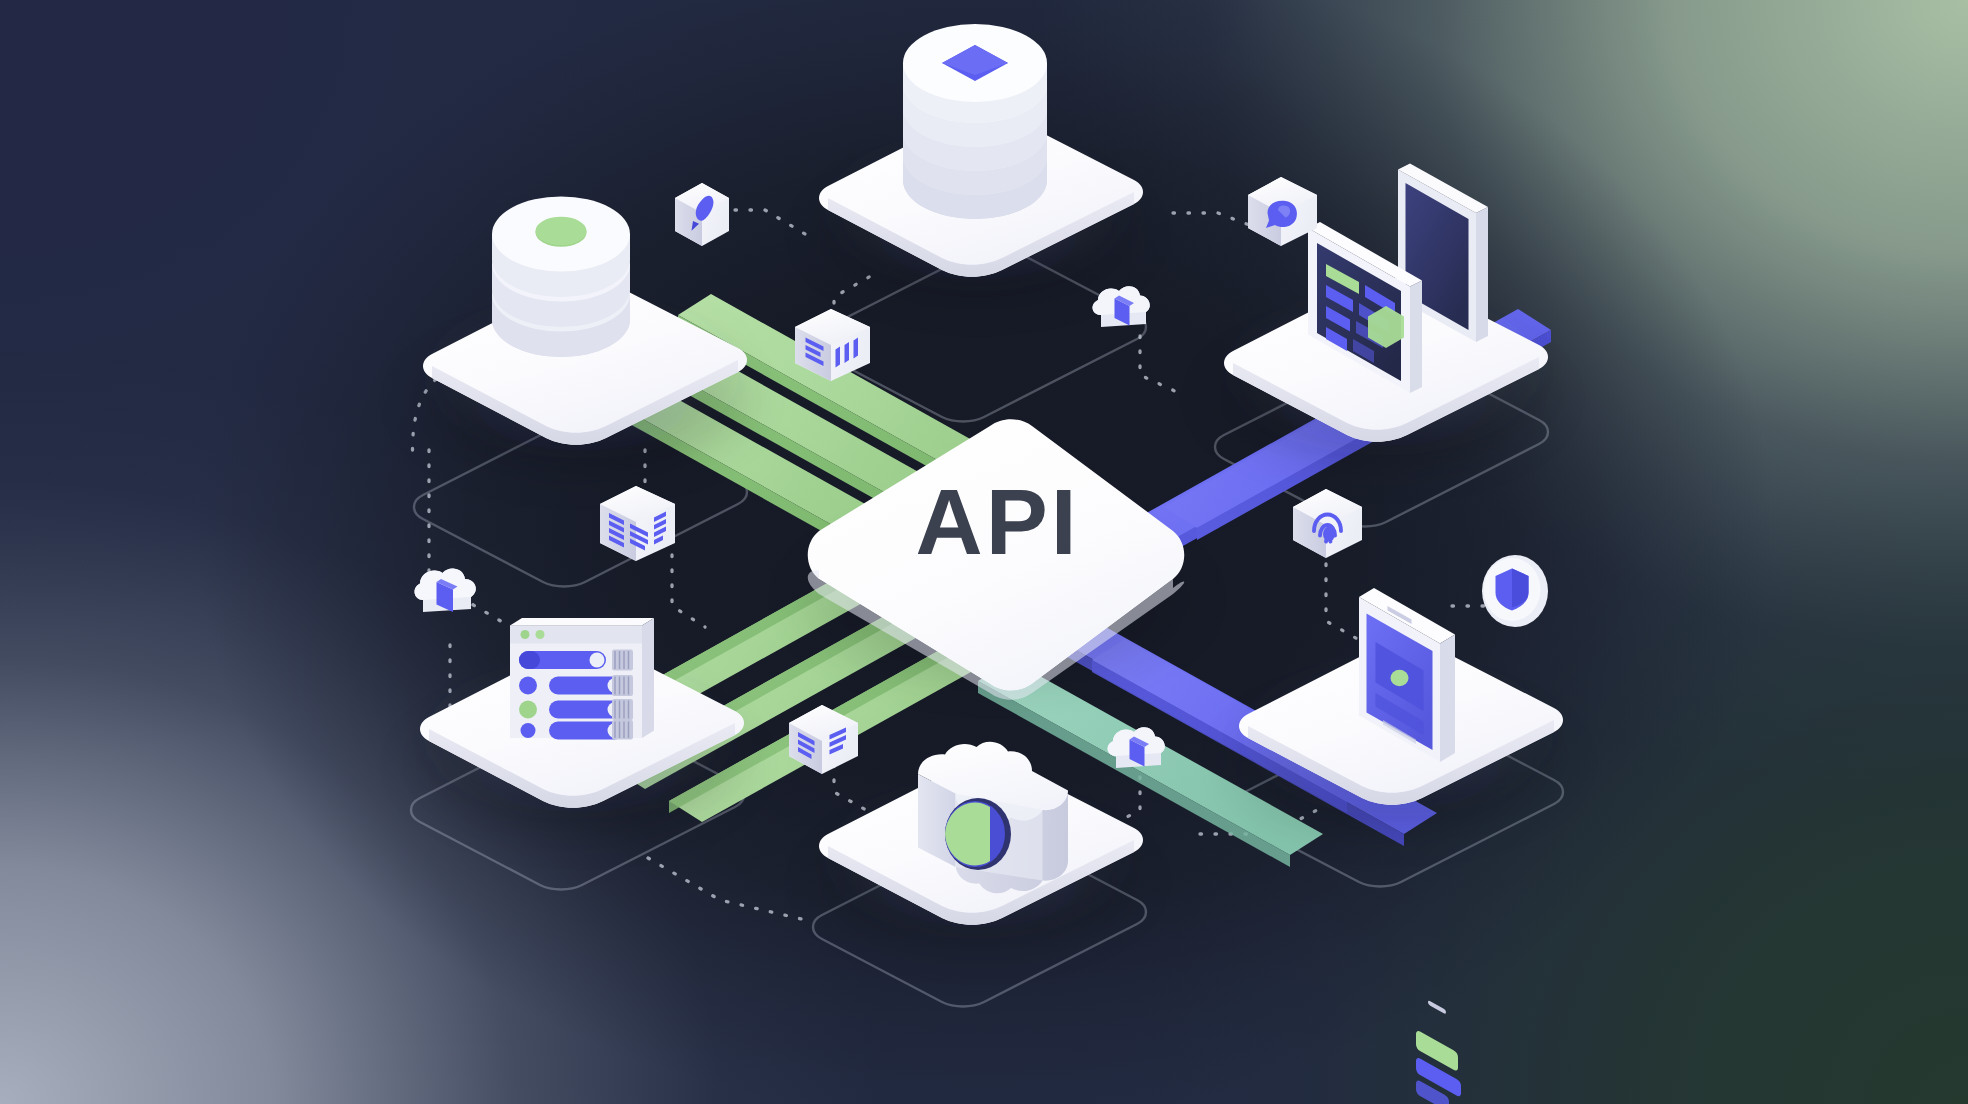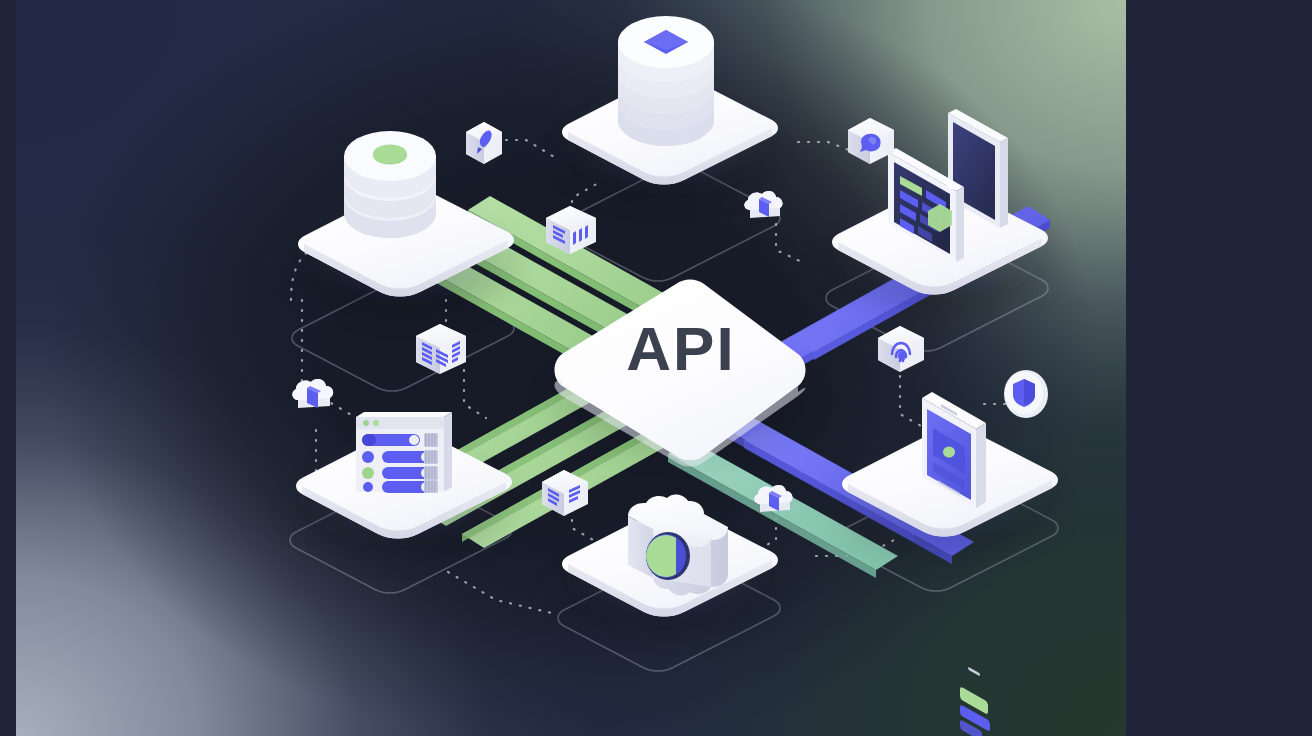--- a/index.html
+++ b/index.html
@@ -4,22 +4,22 @@
 <title>API Architecture Isometric Illustration</title>
 <style>
   * { margin:0; padding:0; box-sizing:border-box; }
   html,body { width:1312px; height:736px; overflow:hidden; }
   body {
     font-family:"Liberation Sans", sans-serif;
     background:#1f2438;
     position:relative;
   }
   #stage {
-    position:absolute; left:16px; top:0;
-    width:1110px; height:736px;
+    position:absolute; left:0; top:0;
+    width:1312px; height:736px;
     overflow:hidden;
   }
 
   
   .bg-base { position:absolute; inset:0; background:#222a42; }
   .bg-l1 { position:absolute; inset:0;
     background:radial-gradient(ellipse 820px 700px at 100% 0%, #a8bfa4 0%, rgba(168,191,164,0.75) 24%, rgba(150,175,150,0.35) 44%, rgba(120,150,125,0.08) 62%, rgba(0,0,0,0) 76%); }
   .bg-l2 { position:absolute; inset:0;
     background:radial-gradient(ellipse 760px 660px at 0% 100%, #a7aebd 0%, rgba(167,174,189,0.72) 24%, rgba(140,148,166,0.33) 45%, rgba(110,118,140,0.08) 63%, rgba(0,0,0,0) 77%); }
   .bg-l3 { position:absolute; inset:0;

